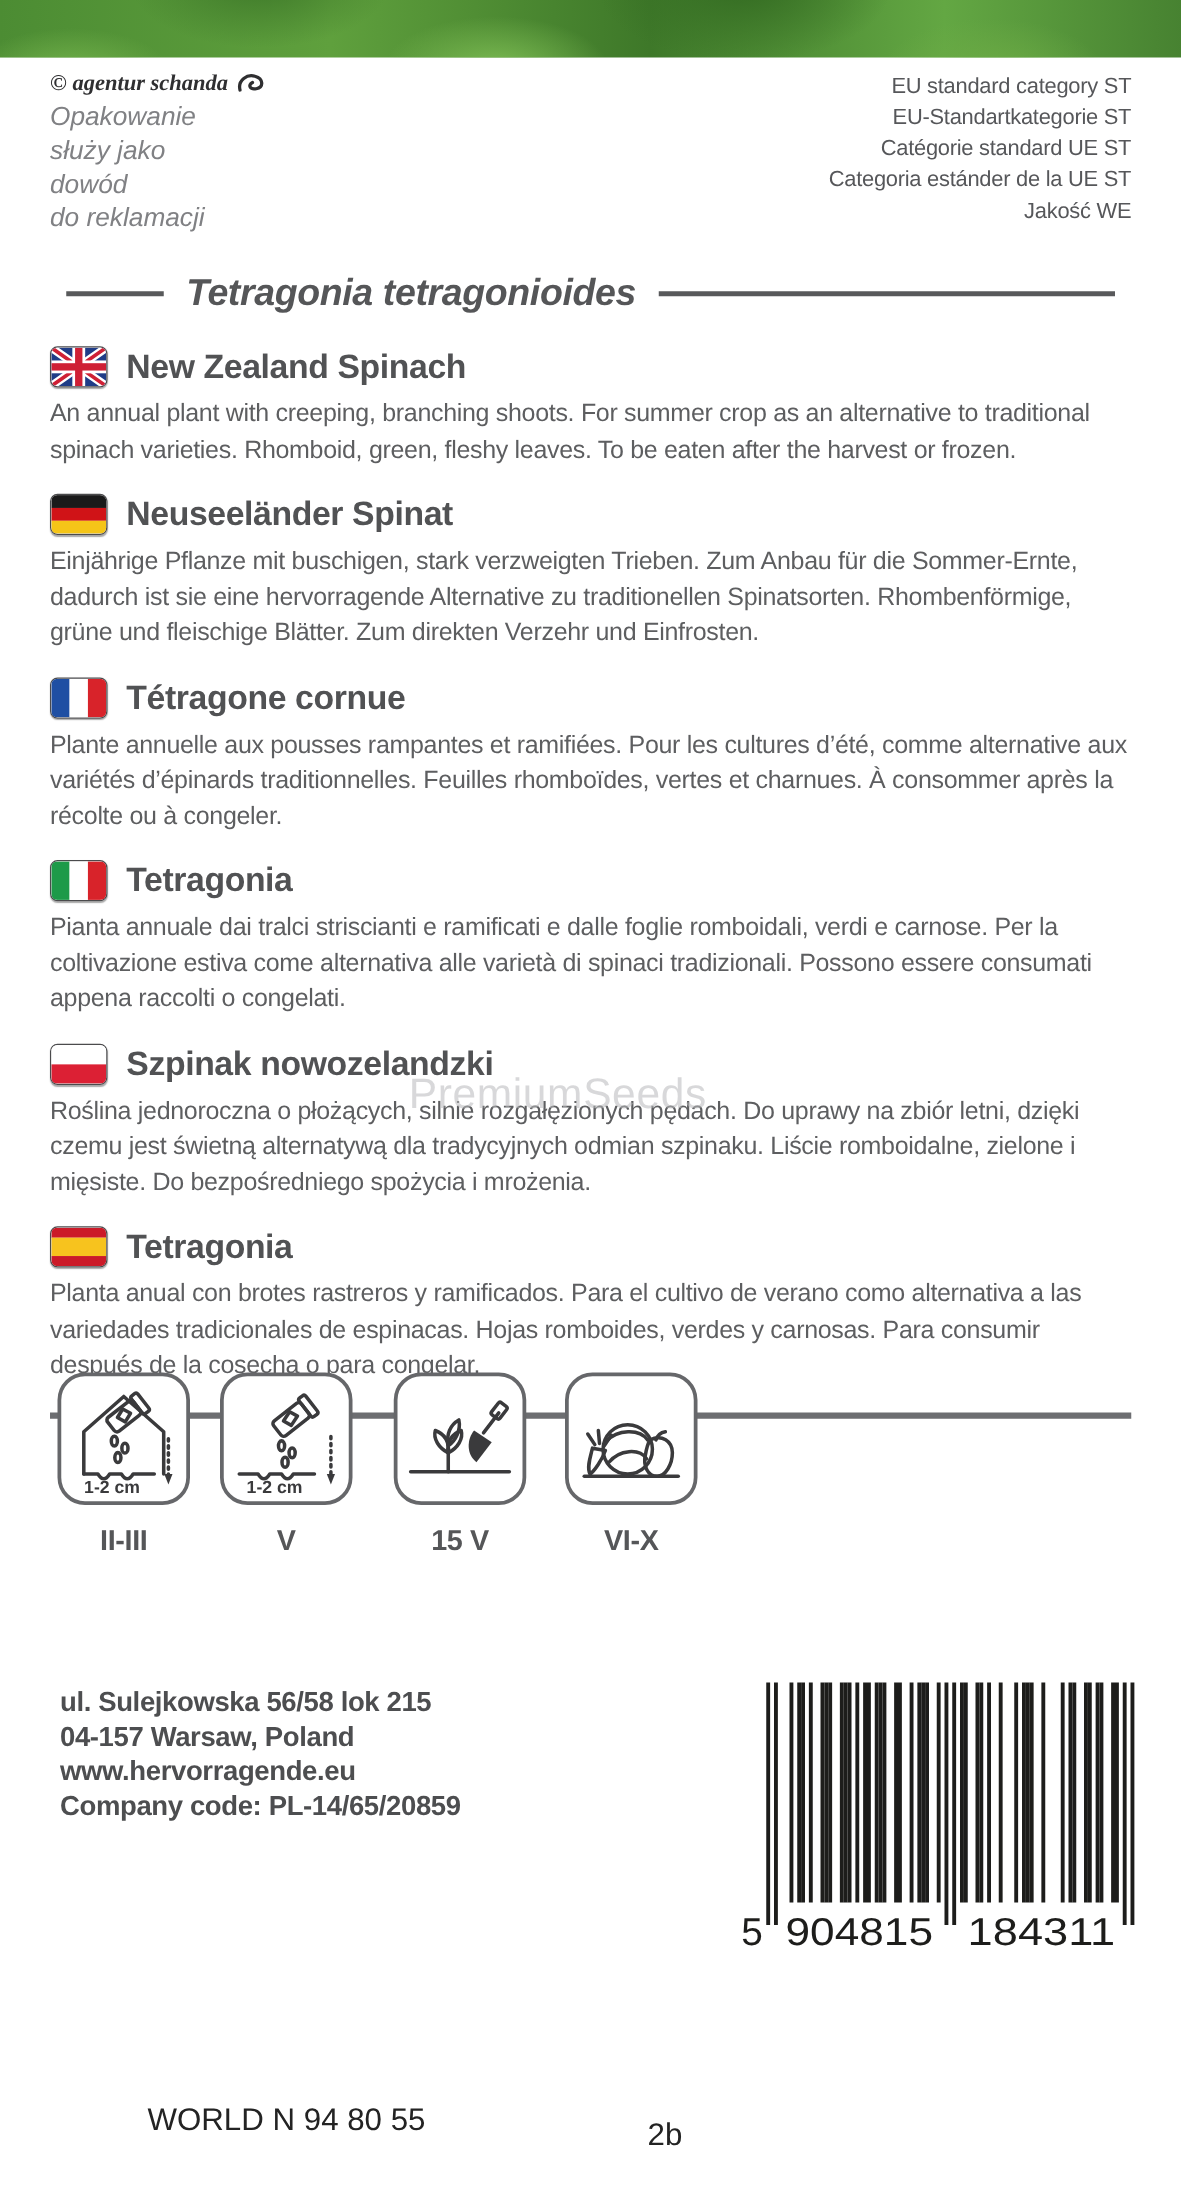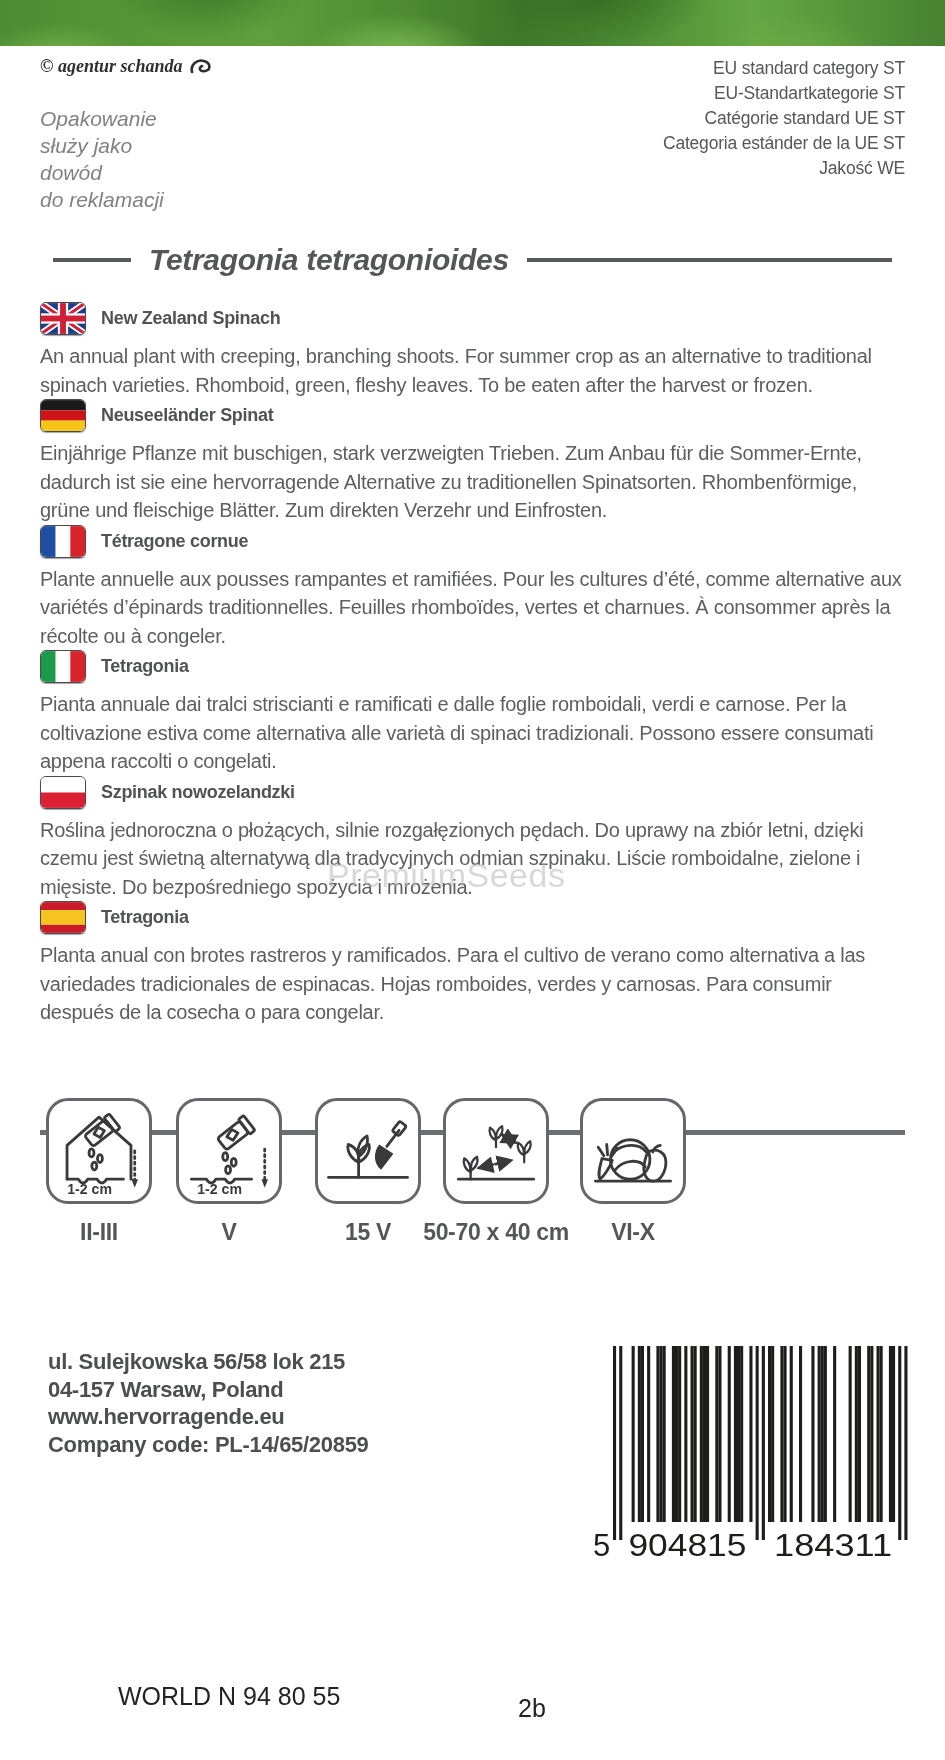--- a/index.html
+++ b/index.html
@@ -17,41 +17,41 @@
       radial-gradient(ellipse 180px 90px at 63% -20%, #356d23 0%, rgba(0,0,0,0) 65%),
       radial-gradient(ellipse 150px 75px at 84% 130%, #6cab45 0%, rgba(0,0,0,0) 60%),
       linear-gradient(90deg,#4c8c33,#5fa03d 28%,#3e7829 55%,#63a743 80%,#478231);
   }
   .header-row{display:flex; padding:10px 40px 0 40px;}
   .header-left{width:50%;}
   .copyright-line{
     font-family:"Liberation Serif", serif; font-style:italic; font-weight:bold;
     font-size:18px; color:#2f2f31; display:flex; align-items:center; gap:7px;
   }
-  .claim{margin-top:28px; font-style:italic; font-size:21px; line-height:27px; color:#808184;}
+  .claim{margin-top:3px; font-style:italic; font-size:21px; line-height:27px; color:#808184;}
   .header-right{margin-left:auto; text-align:right; font-size:17.5px; line-height:25px; color:#56575a; letter-spacing:-0.2px;}
   
   .title-row{display:flex; align-items:center; padding:0 53px; margin-top:30px;}
   .title-rule{height:4px; background:#58595b;}
   .title-rule.left{width:78px;}
   .title-rule.right{flex:1;}
   .species-title{
     font-size:30px; font-weight:bold; font-style:italic; color:#555658;
     margin:0 18px; letter-spacing:-0.3px; white-space:nowrap;
   }
   
-  .lang-section{padding:0 40px; }
+  .lang-section{padding:0 40px; margin-top:21px;}
   .lang-section.first{margin-top:25px;}
   .lang-head{display:flex; align-items:center; gap:15px;}
   .flag{
     width:44px; height:31px; border-radius:6px; overflow:hidden; flex:0 0 auto;
     border:1px solid #4b4b4d; box-shadow:0 1px 1px rgba(0,0,0,.35); position:relative;
   }
   .flag svg{display:block;}
-  .lang-name{font-size:18px; font-weight:bold; color:#515254; margin:0; letter-spacing:-0.3px; white-space:nowrap;}
+  .lang-name{font-size:27px; font-weight:bold; color:#515254; margin:0; letter-spacing:-0.3px; white-space:nowrap;}
   .lang-desc{
     margin:7px 0 0 0; font-size:20px; line-height:28.5px; color:#5d5e60;
     letter-spacing:-0.25px; text-align:left;
   }
   .watermark{
     position:absolute; left:327px; top:856px; font-size:34px; letter-spacing:0.5px;
     color:#b9babc; opacity:0.55; pointer-events:none;
   }
   
   .section-divider{position:absolute; left:40px; right:40px; top:1130px; height:5px; background:#6d6e71;}
@@ -267,45 +267,20 @@
           <path d="M40 62 C48 58 53 50 51 43 C43 46 39 52 40 62 Z"></path>
           <path d="M40 56 C38 46 42 38 49 34 C51 43 46 52 40 56 Z"></path>
           <line x1="83" y1="28" x2="70" y2="45"></line>
           <rect x="79" y="20" width="9" height="13" rx="2" transform="rotate(38 84 26)"></rect>
           <path d="M62 43 L77 53 L64 70 C55 63 56 50 62 43 Z" fill="#3a3a3c" stroke="none"></path>
         </svg>
       </div>
       <div class="sow-label">15 V</div>
     </div>
 
-    <div class="sow-col c4">
-      <div class="sow-box">
-        <svg width="94" height="94" viewBox="0 0 100 100">
-          <line x1="10" y1="80" x2="90" y2="80"></line>
-          <g transform="translate(23,80) scale(0.85)">
-            <path d="M0 0 V-14"></path>
-            <path d="M0 -9 C-7 -12 -10 -20 -8 -26 C-2 -23 0 -16 0 -9 Z"></path>
-            <path d="M0 -11 C7 -14 10 -22 8 -28 C2 -25 0 -18 0 -11 Z"></path>
-          </g>
-          <g transform="translate(50,46) scale(0.8)">
-            <path d="M0 0 V-14"></path>
-            <path d="M0 -9 C-7 -12 -10 -20 -8 -26 C-2 -23 0 -16 0 -9 Z"></path>
-            <path d="M0 -11 C7 -14 10 -22 8 -28 C2 -25 0 -18 0 -11 Z"></path>
-          </g>
-          <g transform="translate(80,62) scale(0.8)">
-            <path d="M0 0 V-14"></path>
-            <path d="M0 -9 C-7 -12 -10 -20 -8 -26 C-2 -23 0 -16 0 -9 Z"></path>
-            <path d="M0 -11 C7 -14 10 -22 8 -28 C2 -25 0 -18 0 -11 Z"></path>
-          </g>
-          <line x1="57" y1="33" x2="71" y2="41" stroke-dasharray="3 3" marker-start="url(#ah-s)" marker-end="url(#ah-e)"></line>
-          <line x1="32" y1="68" x2="66" y2="60" stroke-dasharray="3 3" marker-start="url(#ah-s)" marker-end="url(#ah-e)"></line>
-        </svg>
-      </div>
-      <div class="sow-label">50-70 x 40 cm</div>
-    </div>
 
     <div class="sow-col c5">
       <div class="sow-box">
         <svg width="94" height="94" viewBox="0 0 100 100">
           <line x1="10" y1="82" x2="90" y2="82"></line>
           <circle cx="47" cy="59" r="21"></circle>
           <path d="M29 52 C38 42 57 41 64 51"></path>
           <path d="M31 70 C40 59 57 58 63 67"></path>
           <path d="M66 51 c10 -5 19 1 19 11 c0 10 -6 20 -13 20 c-8 0 -12 -9 -10 -18 c1 -6 2 -10 4 -13 z"></path>
           <path d="M71 51 q2 -6 8 -7"></path>

